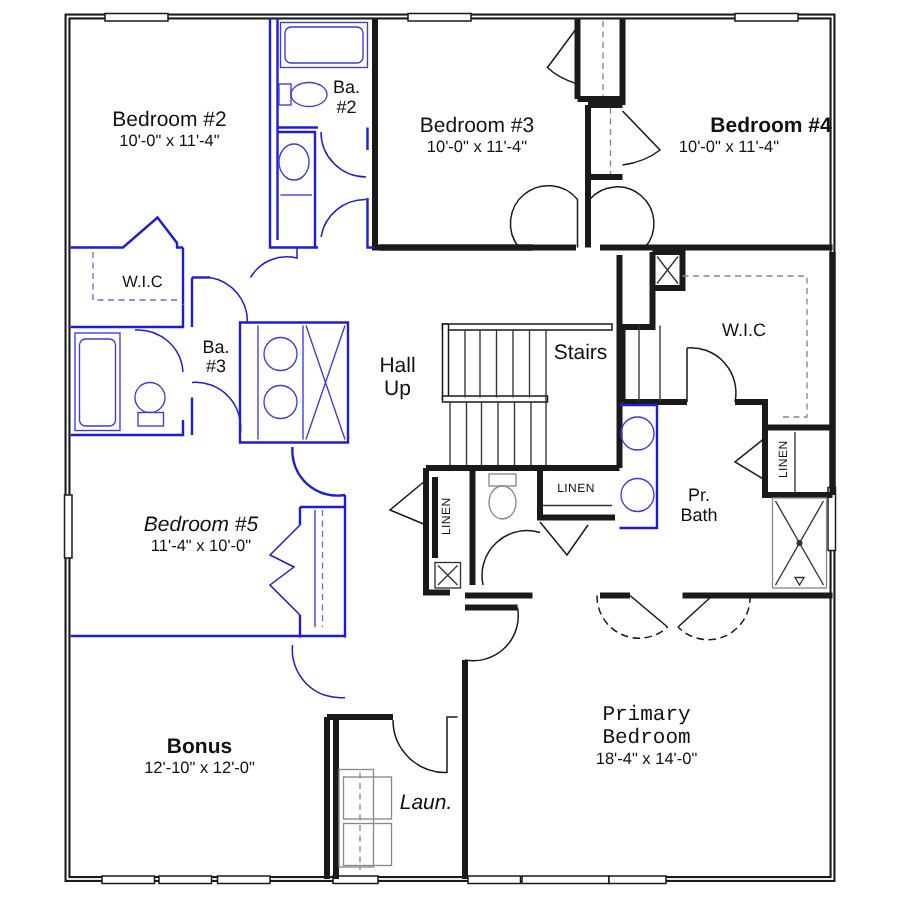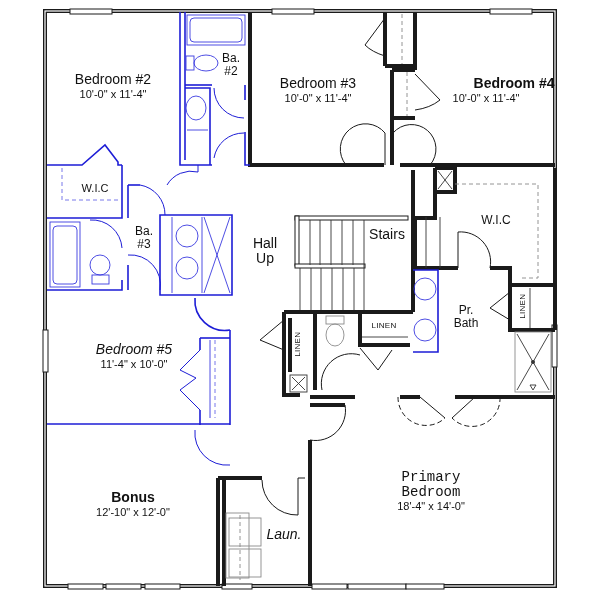--- a/index.html
+++ b/index.html
@@ -217,21 +217,21 @@
 
 <div class="lbl room" style="left:265px;top:236px;">
   <div>Hall</div>
   <div>Up</div>
 </div>
 
 <div class="lbl room" style="left:387px;top:227px;text-align:right;">Stairs</div>
 
 <div class="lbl small" style="left:496px;top:214px;">W.I.C</div>
 
-<div class="lbl small" style="left:466px;top:304px;">
+<div class="lbl small" style="left:466px;top:324px;">
   <div>Pr.</div>
   <div>Bath</div>
 </div>
 
 <div class="lbl tiny" style="left:384px;top:322px;">LINEN</div>
 <div class="lbl tiny vert" style="left:298px;top:340px;">LINEN</div>
 <div class="lbl tiny vert" style="left:523px;top:302px;">LINEN</div>
 
 <div class="lbl room" style="left:134px;top:342px;font-style:italic;">Bedroom #5</div>
 <div class="lbl dim" style="left:134px;top:359px;">11'-4" x 10'-0"</div>

